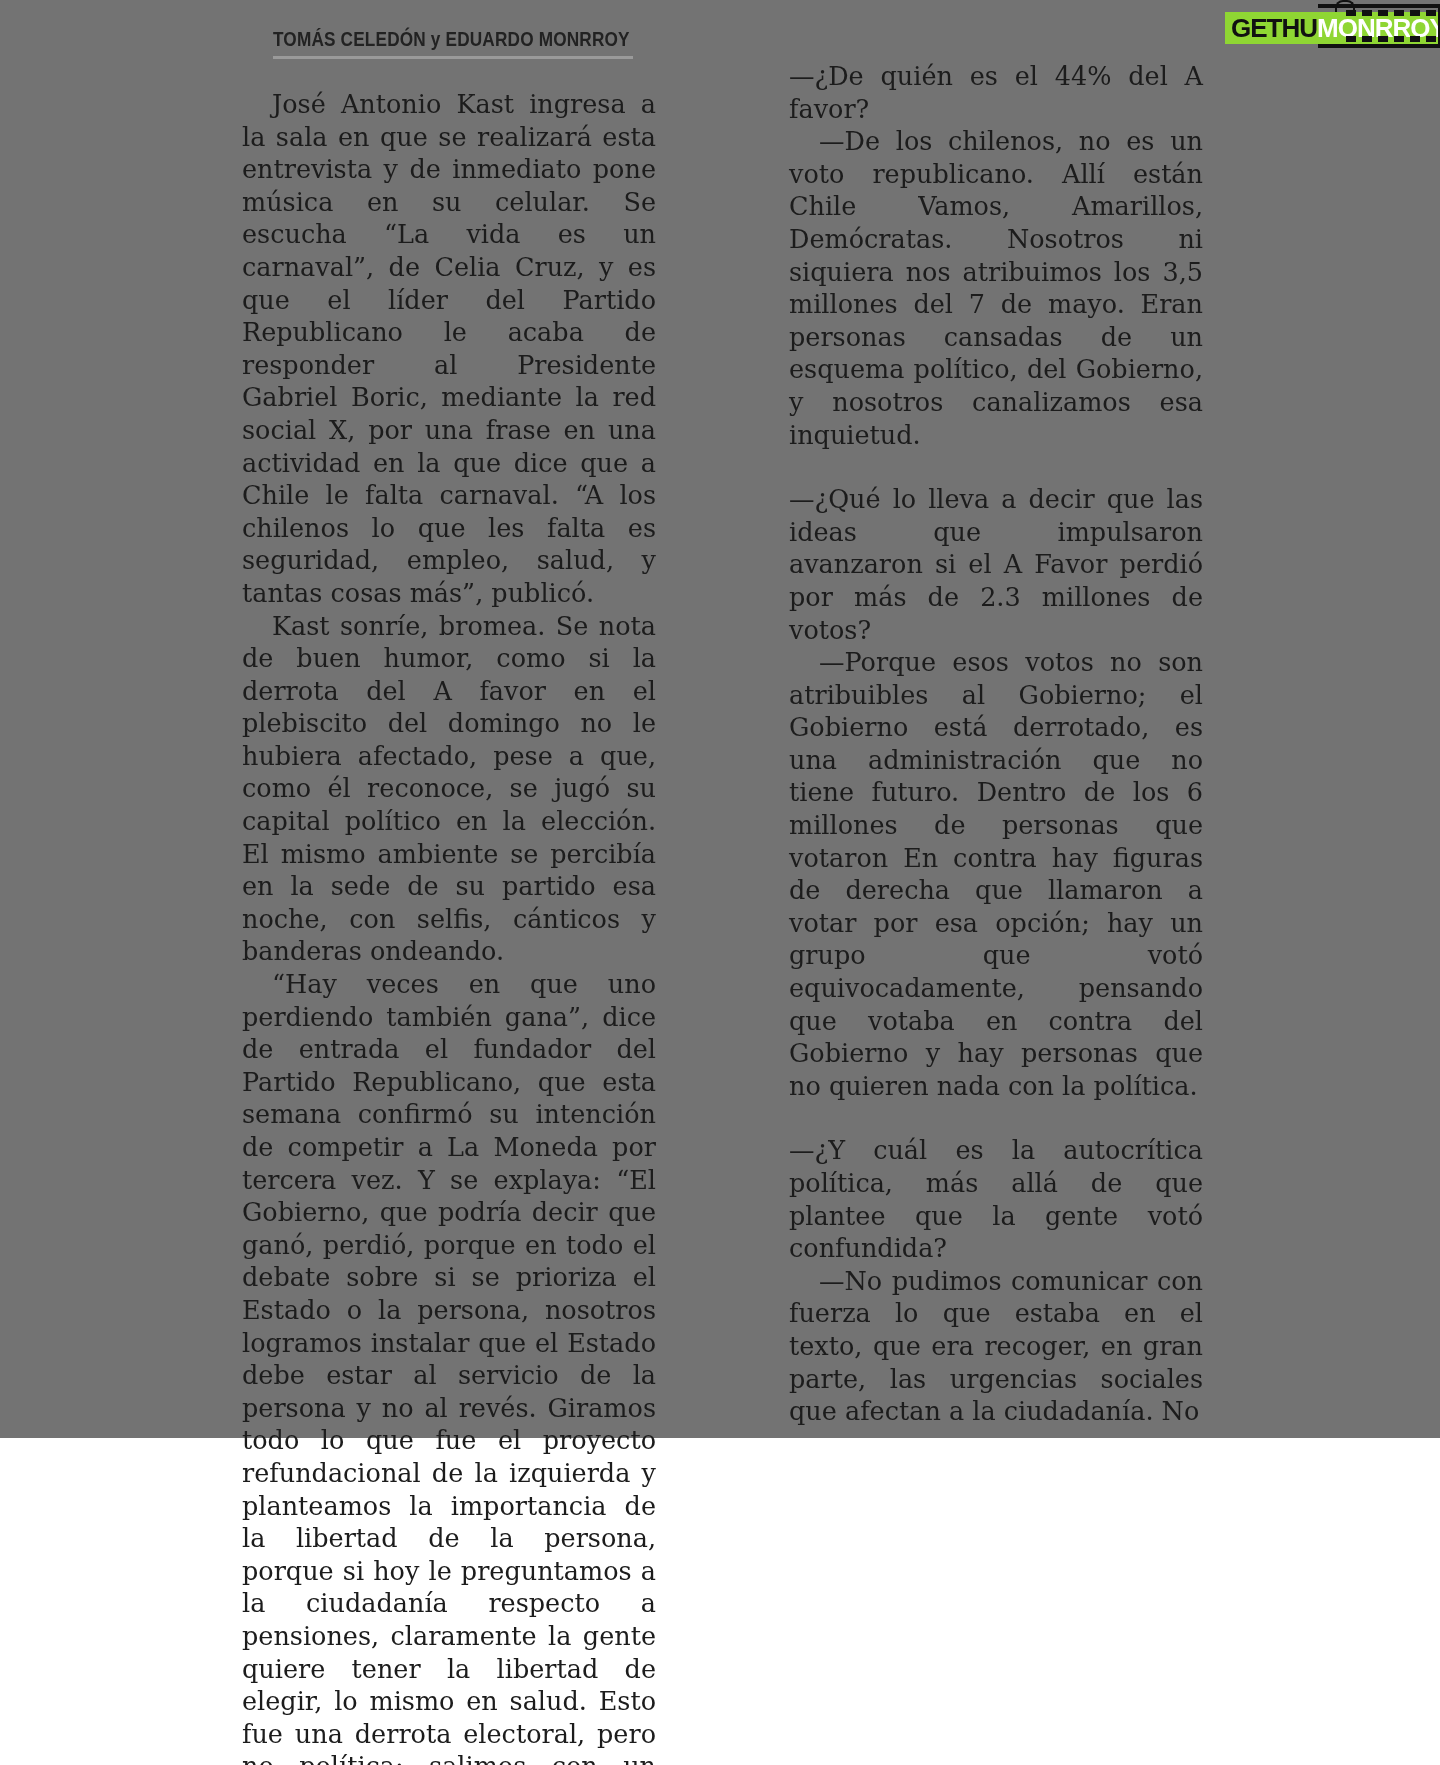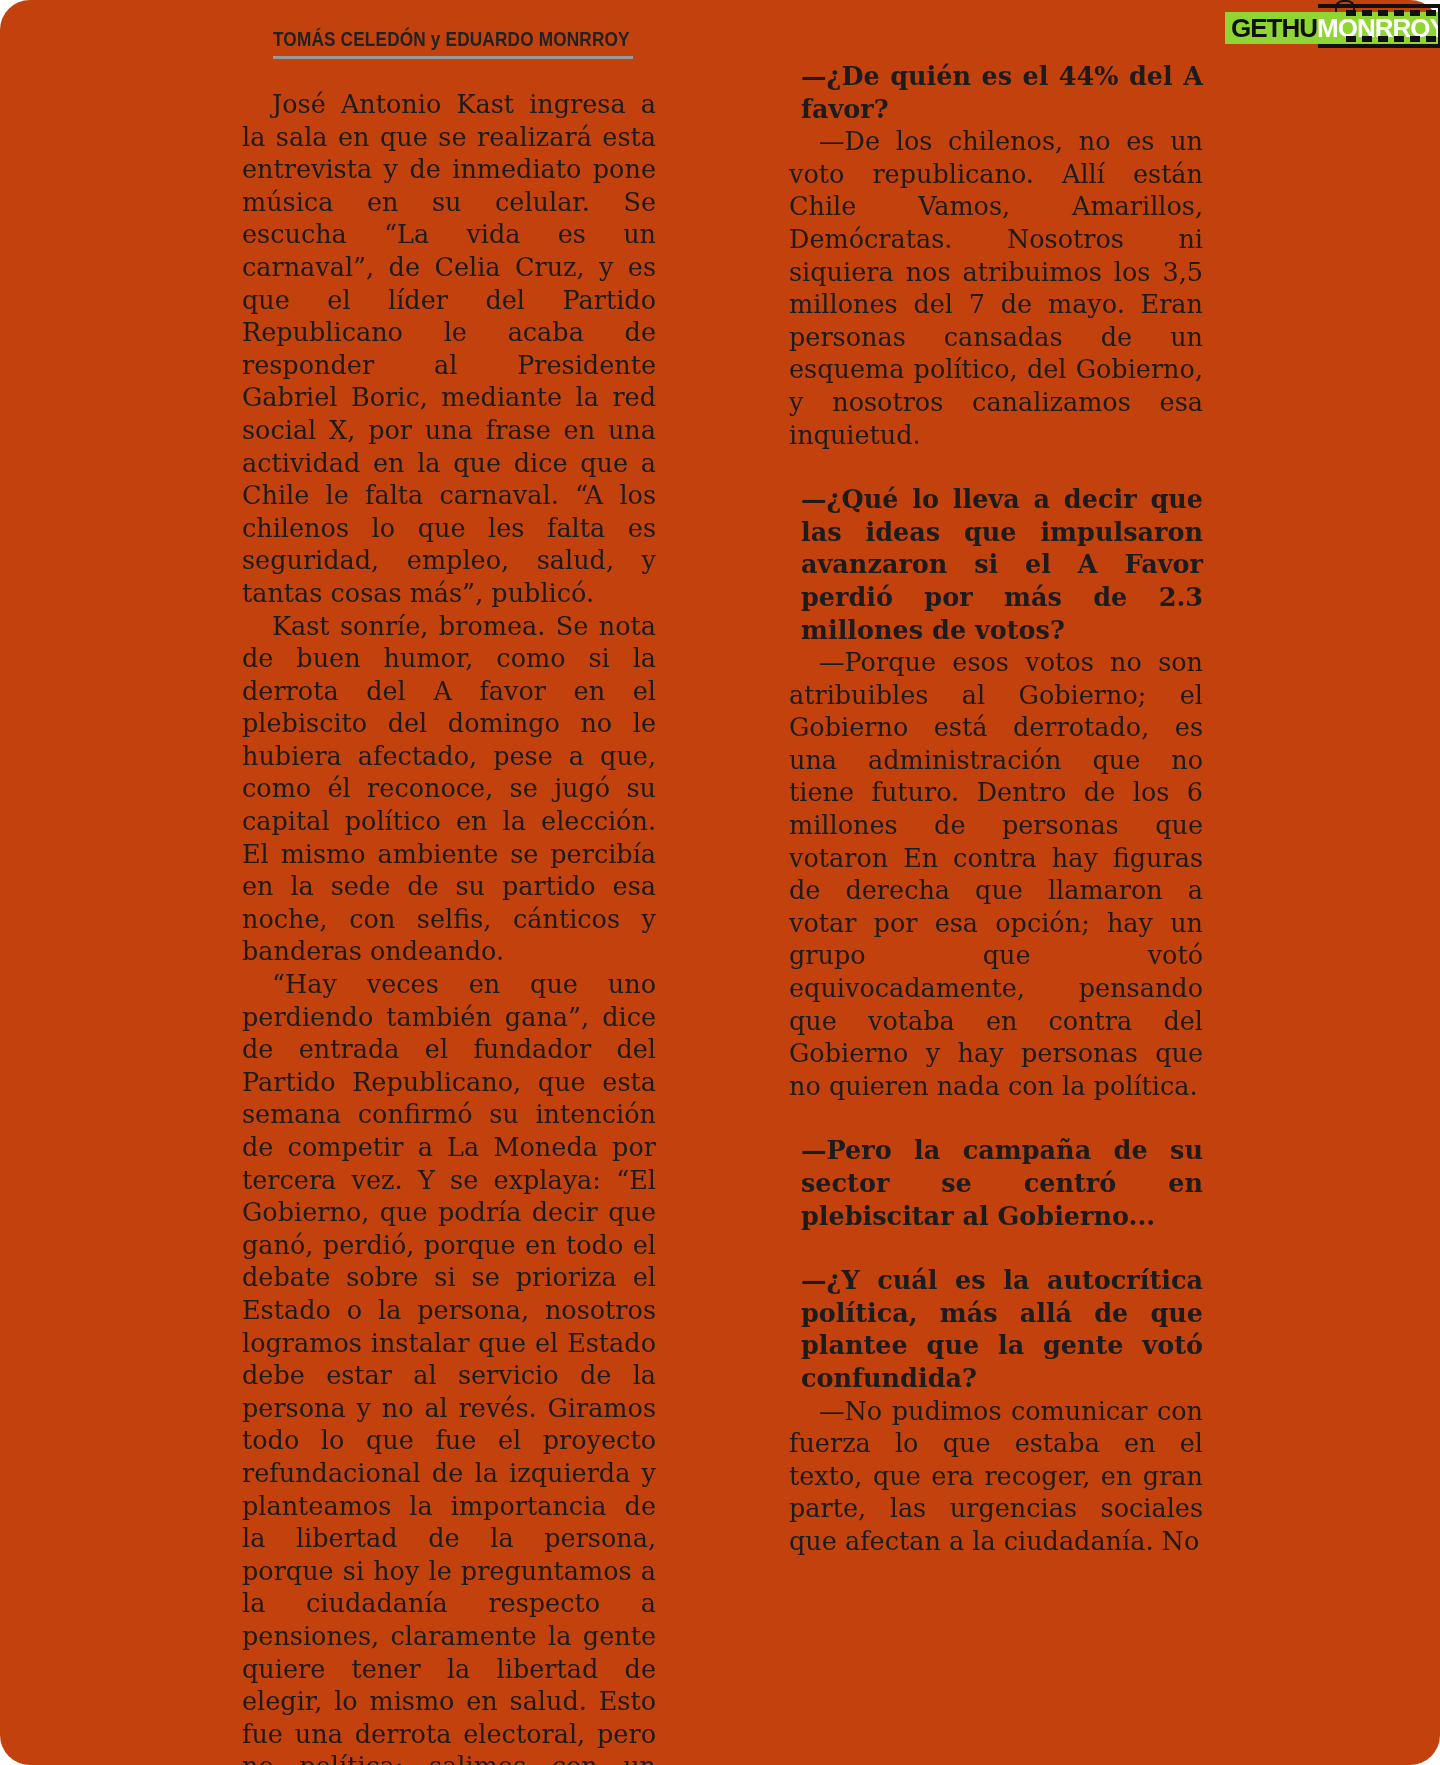--- a/index.html
+++ b/index.html
@@ -1,17 +1,17 @@
 <!DOCTYPE html>
 <html><head>
   <meta charset="utf-8">
   <style>
     html, body { margin: 0; padding: 0; background: #ffffff; }
     body { width: 1440px; height: 1765px; position: relative; overflow: hidden; }
-    .page { position: absolute; left: 0; top: 0; width: 1440px; height: 1765px; background: #c2410c; border-radius: 30px; }
+    .page { position: absolute; left: 0; top: 0; width: 1440px; height: 1438px; background: #737373; }
 
     .byline {
       position: absolute; left: 273px; top: 28px;
       font-family: "Liberation Sans", sans-serif; font-weight: bold;
       font-size: 20px; letter-spacing: 0.2px; color: #222;
       transform: scaleX(0.86); transform-origin: left top;
       white-space: nowrap;
     }
     .byline-rule {
       position: absolute; left: 273px; top: 56px; width: 360px; height: 3px;
@@ -21,21 +21,21 @@
     .col {
       position: absolute; top: 88px;
       font-family: "DejaVu Serif", serif;
       font-size: 25.5px; line-height: 32.6px; color: #1c1c1c;
       text-align: justify;
     }
     .col-left  { left: 242px; width: 414px; }
     .col-right { left: 789px; width: 414px; top: 60px; }
 
     .col p { margin: 0; text-indent: 30px; }
-    .col .q { font-weight: bold; text-indent: 0; margin-top: 32px; margin-left: 12px; }
+    .col .q { font-weight: normal; text-indent: 0; margin-top: 32px; }
     .col .q.first { margin-top: 0; }
     .col .a { text-indent: 30px; }
 
     .logo {
       position: absolute; left: 1225px; top: 8px; height: 40px;
       display: flex; align-items: center;
     }
     .logo-box {
       background: #8fd633; height: 32px; display: flex; align-items: center;
       padding: 0 4px 0 6px;
@@ -84,19 +84,18 @@
     <p>“Hay veces en que uno perdiendo también gana”, dice de entrada el fundador del Partido Republicano, que esta semana confirmó su intención de competir a La Moneda por tercera vez. Y se explaya: “El Gobierno, que podría decir que ganó, perdió, porque en todo el debate sobre si se prioriza el Estado o la persona, nosotros logramos instalar que el Estado debe estar al servicio de la persona y no al revés. Giramos todo lo que fue el proyecto refundacional de la izquierda y planteamos la importancia de la libertad de la persona, porque si hoy le preguntamos a la ciudadanía respecto a pensiones, claramente la gente quiere tener la libertad de elegir, lo mismo en salud. Esto fue una derrota electoral, pero no política; salimos con un partido más fuerte y consolidado”.</p>
   </div>
 
   <div class="col col-right">
     <p class="q first">—¿De quién es el 44% del A favor?</p>
     <p class="a">—De los chilenos, no es un voto republicano. Allí están Chile Vamos, Amarillos, Demócratas. Nosotros ni siquiera nos atribuimos los 3,5 millones del 7 de mayo. Eran personas cansadas de un esquema político, del Gobierno, y nosotros canalizamos esa inquietud.</p>
 
     <p class="q">—¿Qué lo lleva a decir que las ideas que impulsaron avanzaron si el A Favor perdió por más de 2.3 millones de votos?</p>
     <p class="a">—Porque esos votos no son atribuibles al Gobierno; el Gobierno está derrotado, es una administración que no tiene futuro. Dentro de los 6 millones de personas que votaron En contra hay figuras de derecha que llamaron a votar por esa opción; hay un grupo que votó equivocadamente, pensando que votaba en contra del Gobierno y hay personas que no quieren nada con la política.</p>
 
-    <p class="q">—Pero la campaña de su sector se centró en plebiscitar al Gobierno...</p>
 
     <p class="q">—¿Y cuál es la autocrítica política, más allá de que plantee que la gente votó confundida?</p>
     <p class="a">—No pudimos comunicar con fuerza lo que estaba en el texto, que era recoger, en gran parte, las urgencias sociales que afectan a la ciudadanía. No</p>
   </div>
 
 </div>
 
 </body></html>

